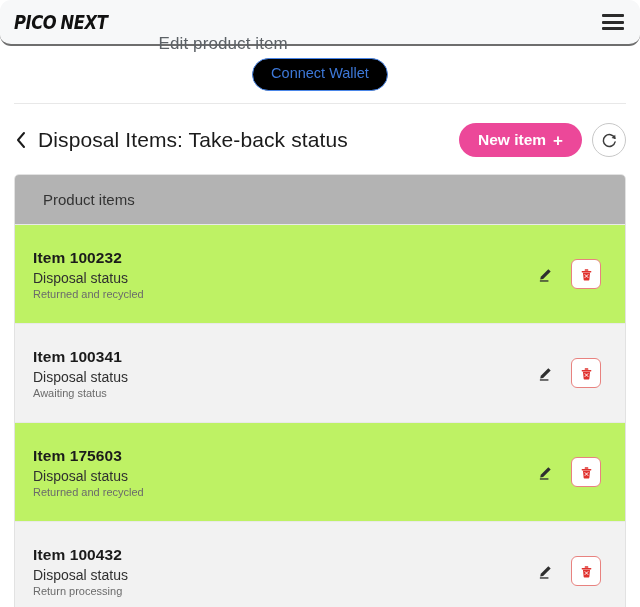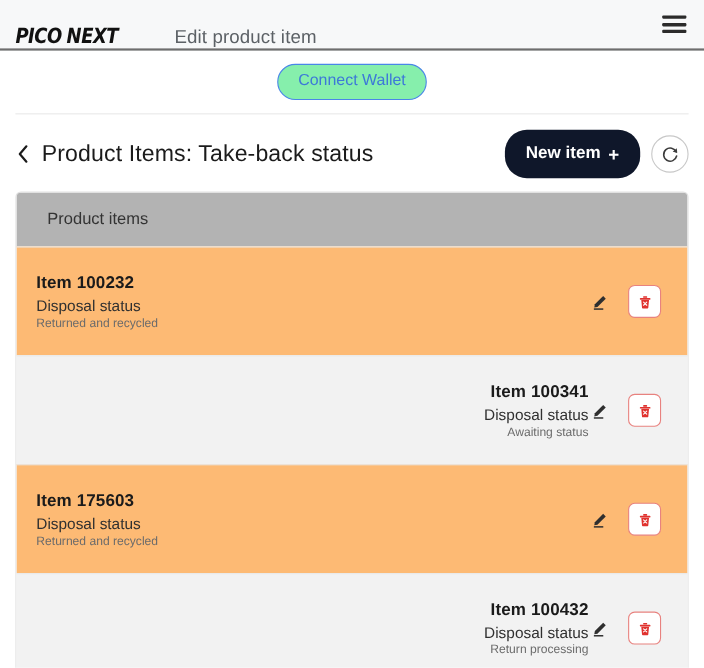--- a/index.html
+++ b/index.html
@@ -12,23 +12,24 @@
     font-family: "Liberation Sans", "DejaVu Sans", sans-serif;
     -webkit-font-smoothing: antialiased;
   }
 
   
   .appbar {
     height: 46px;
     background: #f7f8f9;
     border-bottom: 2px solid #6e6e6e;
     display: flex;
-    align-items: flex-end;
+    align-items: center;
     padding: 0 16px 0 14px;
     position: relative;
+    border-radius: 11px;
   }
   .logo {
     font-family: "DejaVu Sans", sans-serif;
     font-weight: 700;
     font-style: italic;
     font-size: 19px;
     letter-spacing: -0.5px;
     color: #111111;
     transform: scaleX(0.86);
     transform-origin: left center;
@@ -67,21 +68,21 @@
   .wallet-row {
     height: 57px;
     display: flex;
     align-items: center;
     justify-content: center;
     background: #ffffff;
   }
   .connect-wallet {
     border: 1px solid #4a86e8;
     color: #3d78d8;
-    background: #86efac;
+    background: #000000;
     border-radius: 20px;
     padding: 7px 18px 8px;
     font-size: 14.5px;
     font-family: "Liberation Sans", sans-serif;
     cursor: pointer;
     line-height: 1.1;
   }
 
   .divider {
     height: 1px;
@@ -114,25 +115,25 @@
     letter-spacing: 0.1px;
     white-space: nowrap;
   }
   .title-actions {
     margin-left: auto;
     display: flex;
     align-items: center;
     gap: 10px;
   }
   .btn-new {
-    background: #0f172a;
+    background: #ec4899;
     color: #ffffff;
     border: none;
     border-radius: 20px;
-    height: 44px;
+    height: 34px;
     padding: 0 19px;
     font-size: 15.5px;
     font-weight: 700;
     font-family: "Liberation Sans", sans-serif;
     cursor: pointer;
     display: inline-flex;
     align-items: center;
     gap: 7px;
     white-space: nowrap;
   }
@@ -164,22 +165,22 @@
     font-size: 15px;
     color: #333333;
   }
   .row {
     display: flex;
     align-items: center;
     padding: 18px 16px 18px 18px;
     border-top: 1px solid #e9e9e9;
     min-height: 99px;
   }
-  .row.odd  { background: #fdba74; gap: 40px; }
-  .row.even { background: #f2f2f2; text-align: right; }
+  .row.odd  { background: #bef264; gap: 40px; }
+  .row.even { background: #f2f2f2; }
   .row:first-of-type { border-top: none; }
 
   .row-text { flex: 1 1 auto; min-width: 0; }
   .item-name {
     font-size: 15.5px;
     font-weight: 700;
     color: #1b1b1b;
     margin-bottom: 3px;
     letter-spacing: 0.1px;
   }
@@ -241,21 +242,21 @@
   <button class="connect-wallet">Connect Wallet</button>
 </div>
 <div class="divider"></div>
 
 <div class="title-row">
   <div class="back-chevron">
     <svg width="12" height="18" viewBox="0 0 12 18" aria-hidden="true">
       <polyline points="9,2 3,9 9,16" fill="none" stroke="#1b1b1b" stroke-width="2" stroke-linecap="round" stroke-linejoin="round"></polyline>
     </svg>
   </div>
-  <div class="page-title">Product Items: Take-back status</div>
+  <div class="page-title">Disposal Items: Take-back status</div>
   <div class="title-actions">
     <button class="btn-new">
       <span>New item</span>
       <span class="plus">+</span>
     </button>
     <button class="btn-refresh">
       <svg width="17" height="17" viewBox="0 0 20 20" aria-hidden="true">
         <path d="M16.2 7.3 A7 7 0 1 0 16.6 11.6" fill="none" stroke="#3c3c3c" stroke-width="1.7" stroke-linecap="round"></path>
         <polygon points="16.7,3.2 17.3,8.2 12.4,7.0" fill="#3c3c3c"></polygon>
       </svg>

